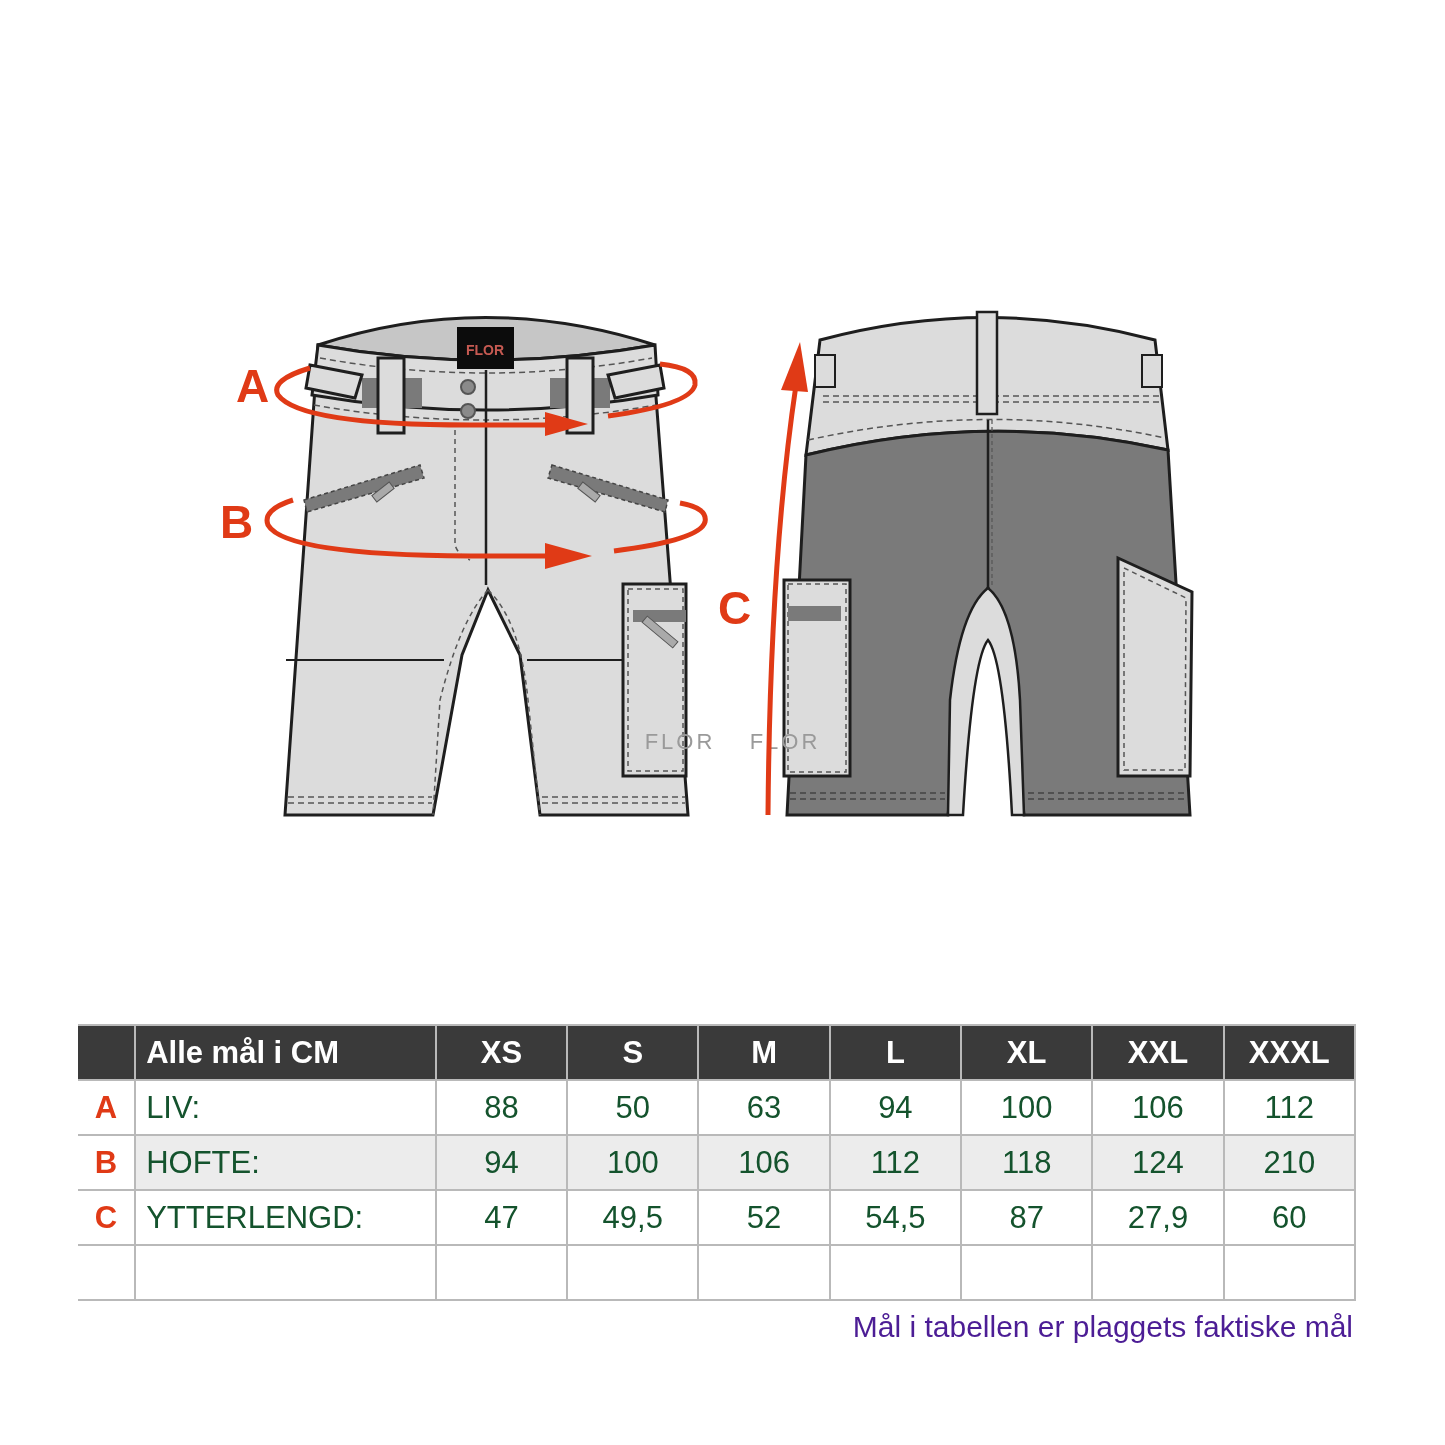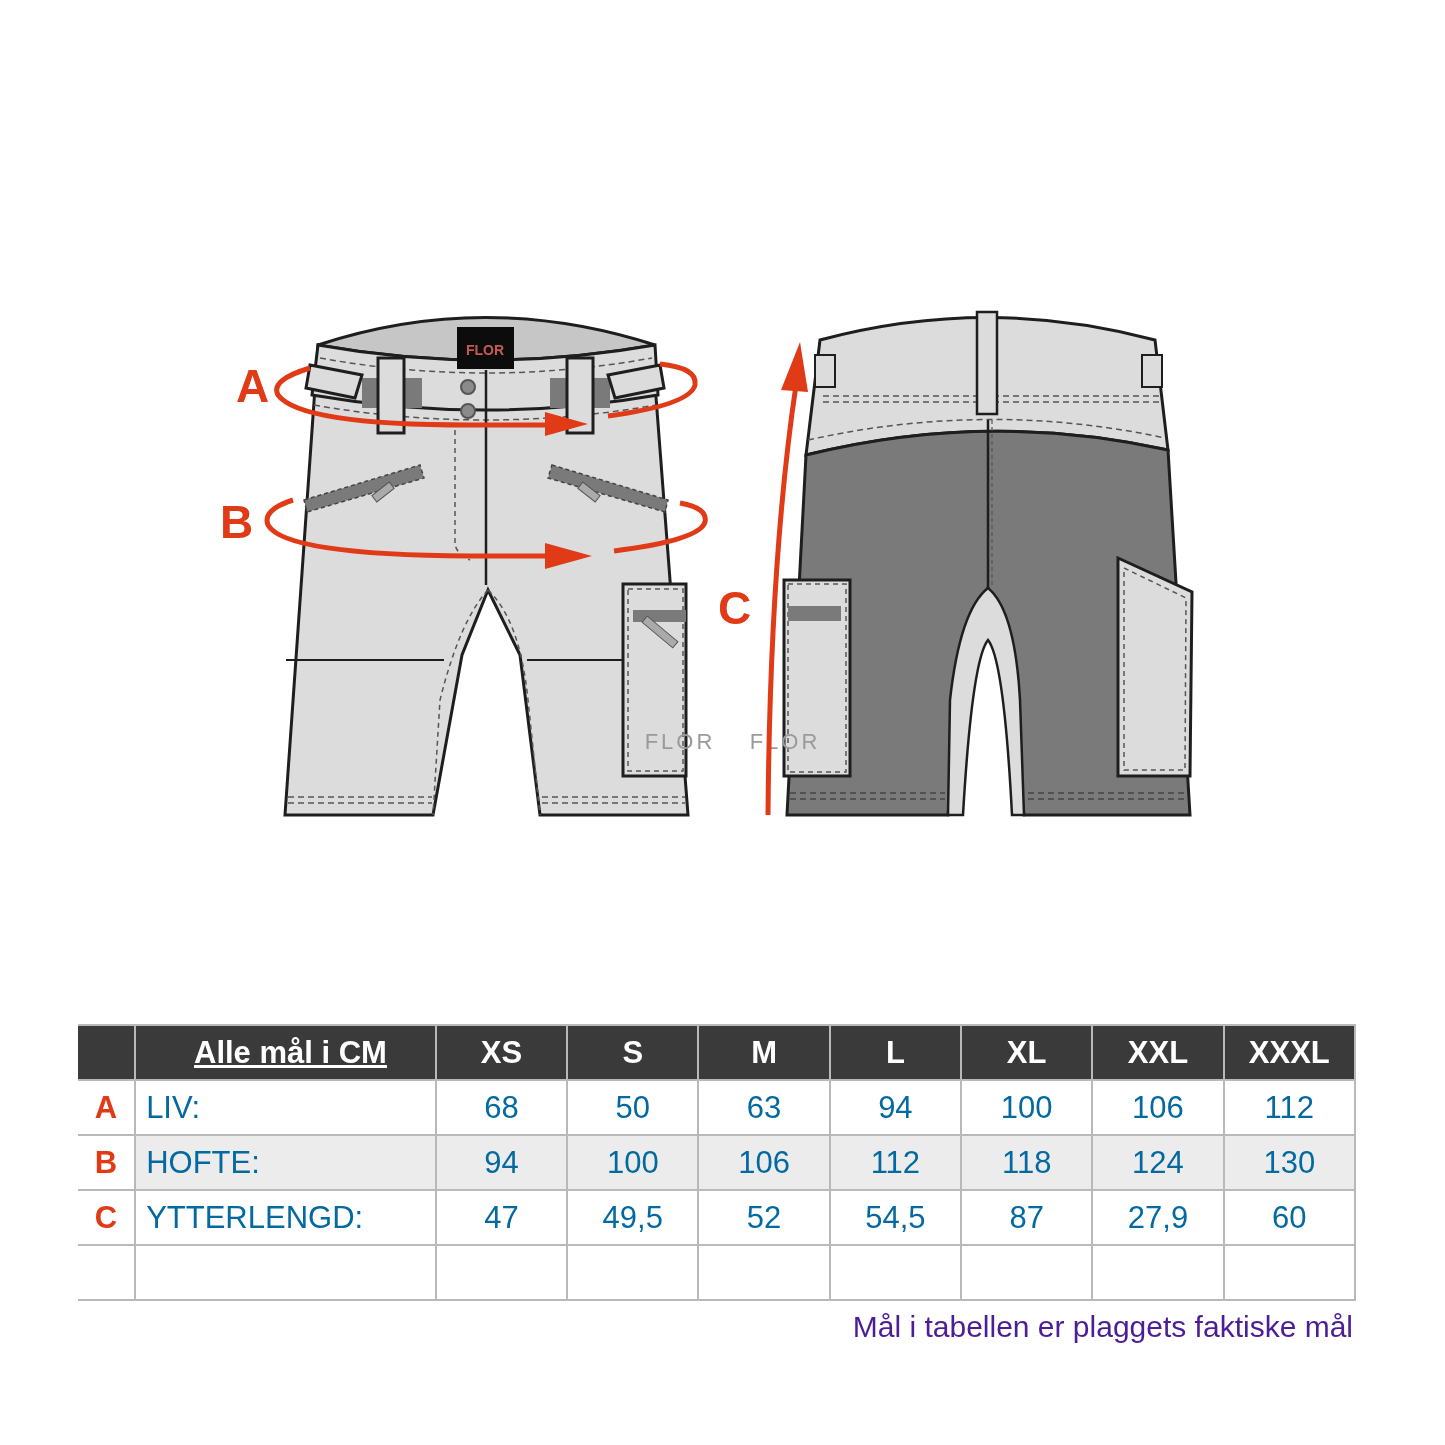--- a/index.html
+++ b/index.html
@@ -1,22 +1,22 @@
 <!DOCTYPE html>
 <html><head>
 <meta charset="utf-8">
 <style>
   html,body{margin:0;padding:0;background:#fff;}
   body{width:1445px;height:1445px;position:relative;overflow:hidden;font-family:"Liberation Sans","DejaVu Sans",sans-serif;}
   .figure{position:absolute;left:0;top:0;width:1445px;height:900px;}
   .figure svg{position:absolute;left:0;top:0;}
   .size-table{position:absolute;left:78px;top:1024px;width:1278px;border-collapse:collapse;table-layout:fixed;}
-  .size-table td,.size-table th{height:53px;padding:0;border:2px solid #b9b9b9;font-size:31px;color:#0369a1;text-align:center;vertical-align:middle;}
+  .size-table td,.size-table th{height:53px;padding:0;border:2px solid #b9b9b9;font-size:31px;color:#14532d;text-align:center;vertical-align:middle;}
   .size-table th{background:#3a3a3a;color:#fff;font-weight:bold;border-color:#b9b9b9;}
-  .size-table th.label-col{text-align:center;padding-left:10px;text-decoration:underline;}
+  .size-table th.label-col{text-align:left;padding-left:10px;}
   .size-table td.label-col{text-align:left;padding-left:10px;}
   .size-table td.key{color:#e03a16;font-weight:bold;font-size:31px;border-left:none;}
   .size-table th.key{border-left:none;}
   .size-table tr.alt td{background:#ececec;}
   .size-table tr.alt td.key{background:#fff;}
   .size-table tr:last-child td{border-bottom:2px solid #b9b9b9;}
   .size-table td.key, .size-table th.key{border-top:2px solid #b9b9b9;}
   .footnote{position:absolute;right:92px;top:1310px;font-size:30px;color:#4c1d95;}
 </style>
 </head>
@@ -157,38 +157,38 @@
       <th>L</th>
       <th>XL</th>
       <th>XXL</th>
       <th>XXXL</th>
     </tr>
   </thead>
   <tbody>
     <tr>
       <td class="key">A</td>
       <td class="label-col">LIV:</td>
-      <td>68</td>
+      <td>88</td>
       <td>50</td>
       <td>63</td>
       <td>94</td>
       <td>100</td>
       <td>106</td>
       <td>112</td>
     </tr>
     <tr class="alt">
       <td class="key">B</td>
       <td class="label-col">HOFTE:</td>
       <td>94</td>
       <td>100</td>
       <td>106</td>
       <td>112</td>
       <td>118</td>
       <td>124</td>
-      <td>130</td>
+      <td>210</td>
     </tr>
     <tr>
       <td class="key">C</td>
       <td class="label-col">YTTERLENGD:</td>
       <td>47</td>
       <td>49,5</td>
       <td>52</td>
       <td>54,5</td>
       <td>87</td>
       <td>27,9</td>

